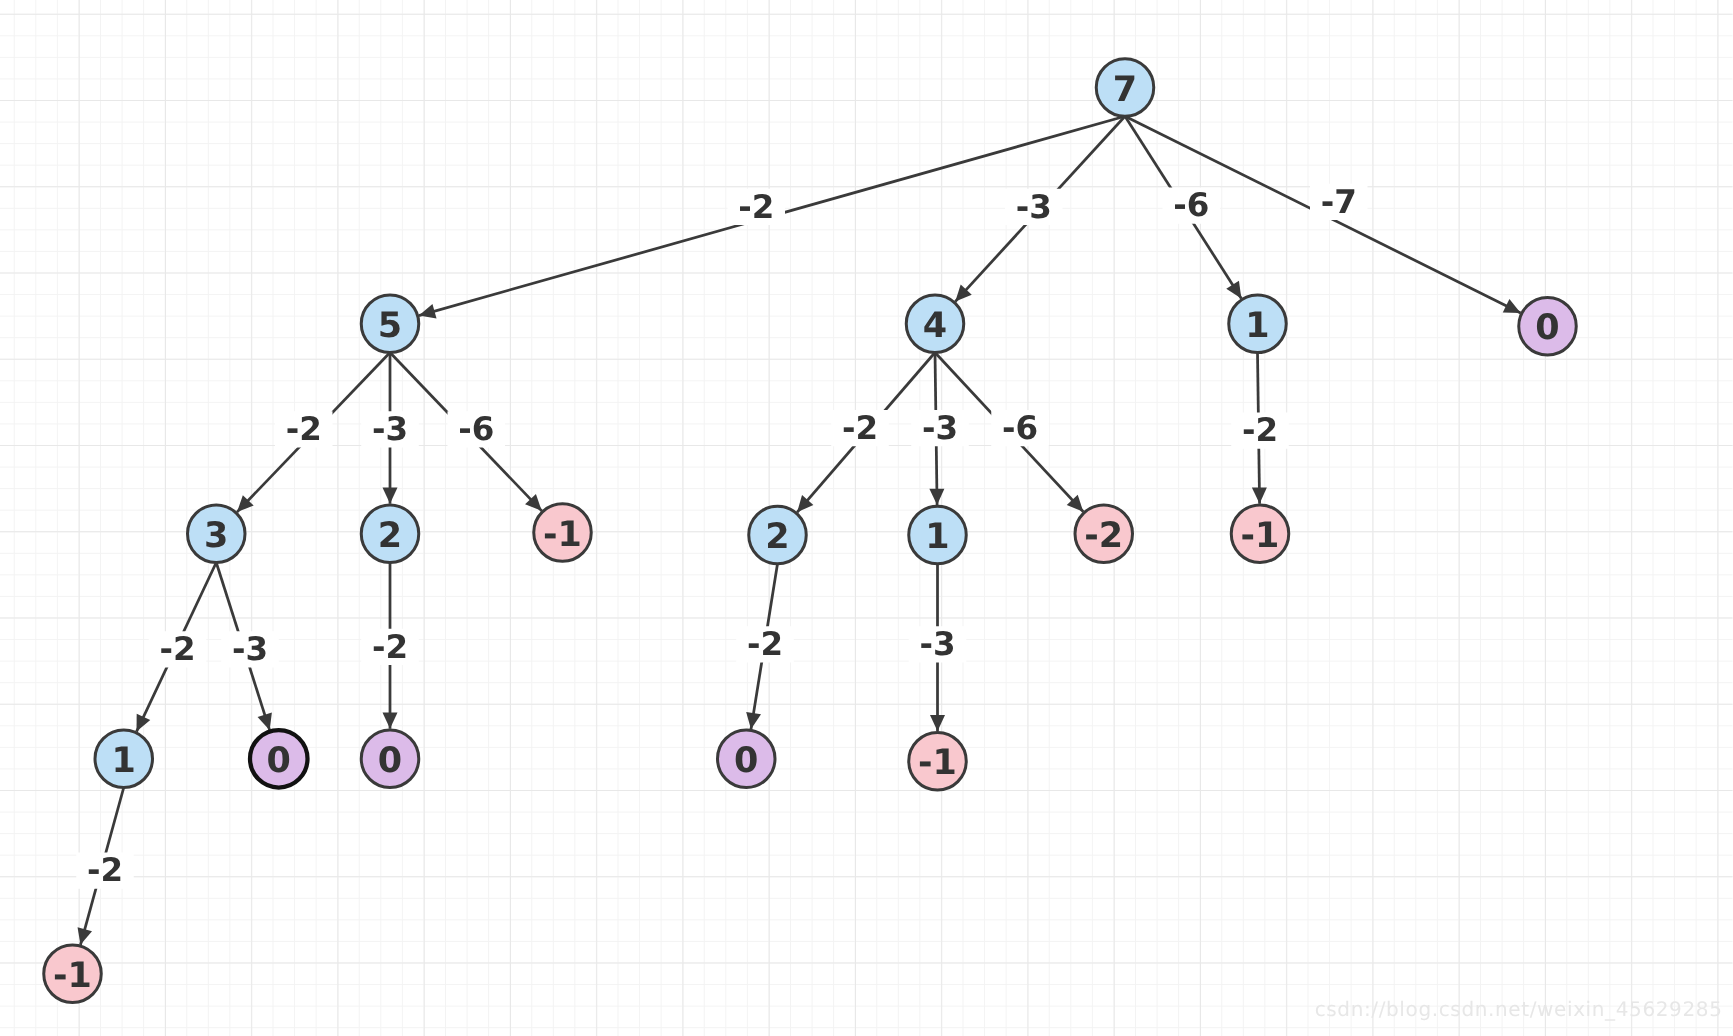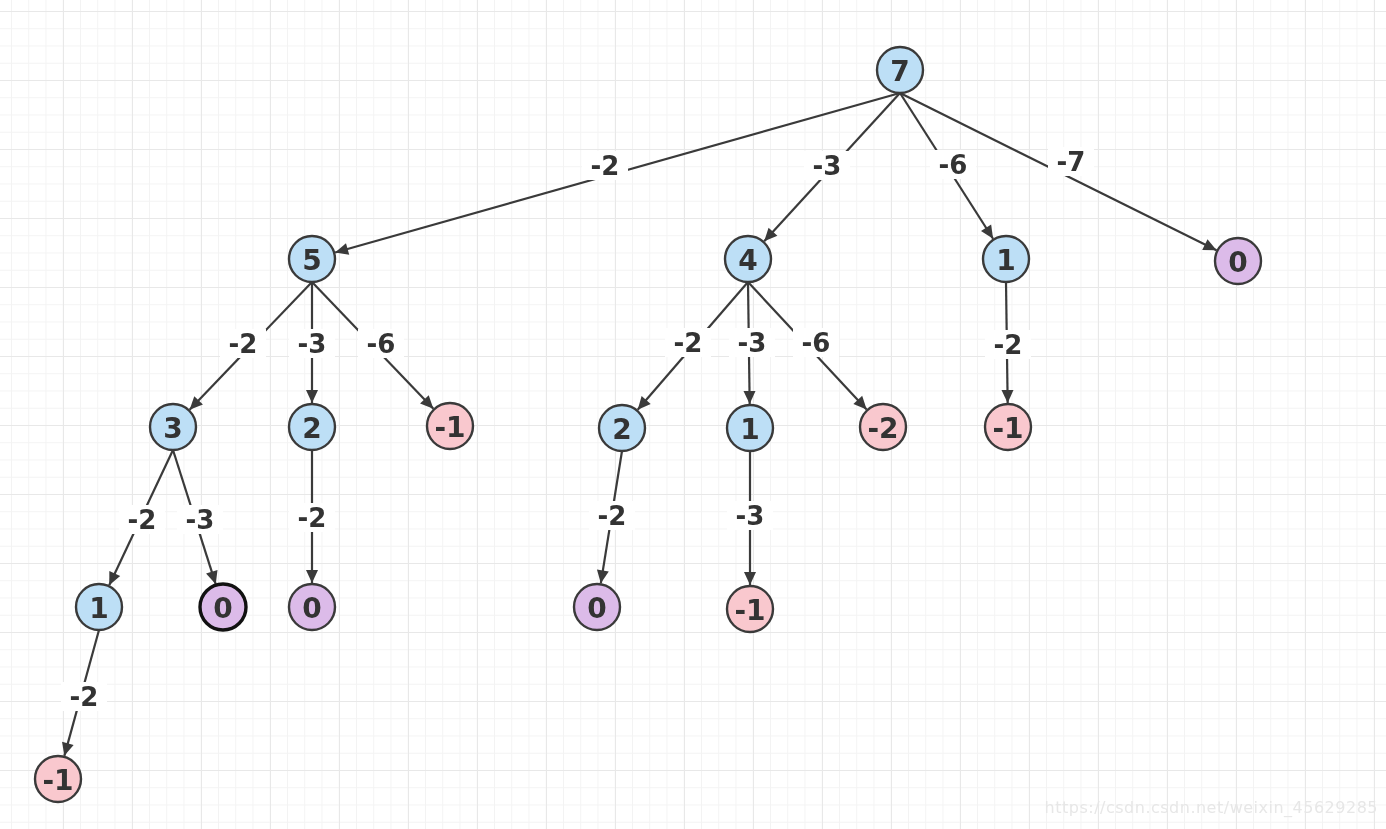--- a/index.html
+++ b/index.html
@@ -208,14 +208,14 @@
       </g>
       <g>
         <circle cx="750" cy="609" r="23" fill="#F9C8CE" stroke="#3a3a3a" stroke-width="2.4"></circle>
         <text x="750" y="610" text-anchor="middle" dominant-baseline="central" class="node-text">-1</text>
       </g>
       <g>
         <circle cx="58" cy="779" r="23" fill="#F9C8CE" stroke="#3a3a3a" stroke-width="2.4"></circle>
         <text x="58" y="780" text-anchor="middle" dominant-baseline="central" class="node-text">-1</text>
       </g>
     </svg>
-  <div class="watermark" style="color: rgb(231, 231, 231);">https://csdn.csdn.net/weixin_45629285</div>
+  <div class="watermark" style="color: rgb(231, 231, 231);">csdn://blog.csdn.net/weixin_45629285</div>
 </div>
 
 </body></html>

